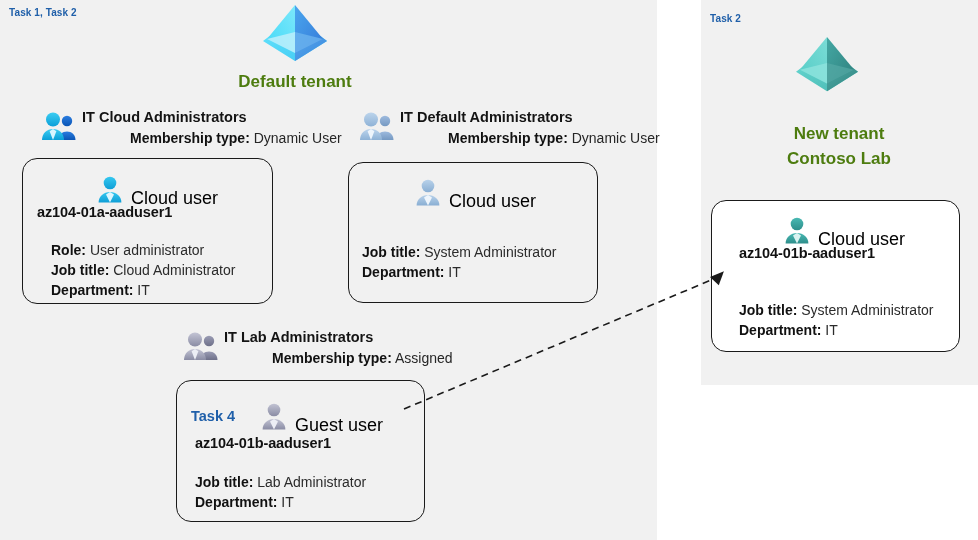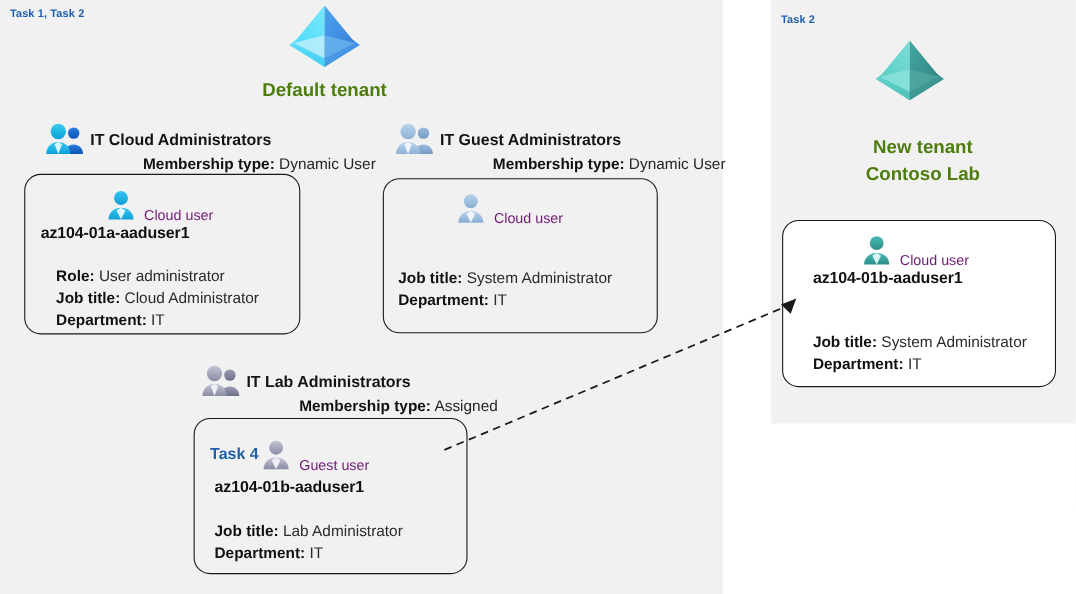--- a/index.html
+++ b/index.html
@@ -23,38 +23,38 @@
   .tenant-icon svg{display:block;}
 
   .tenant-caption{
     position:absolute;text-align:center;font-weight:bold;
     font-size:17px;color:#4d7c0f;white-space:nowrap;line-height:1.45;
   }
 
   
   .group{position:absolute;}
   .group .g-icon{position:absolute;left:0;top:4px;width:38px;height:32px;}
-  .group .g-text{position:absolute;left:42px;top:13px;white-space:nowrap;}
+  .group .g-text{position:absolute;left:42px;top:2px;white-space:nowrap;}
   .g-title{font-weight:bold;font-size:14.5px;color:#141414;line-height:1.35;}
   .g-sub{font-size:14px;color:#262626;line-height:1.45;white-space:nowrap;}
   .g-sub b{font-weight:bold;color:#111;padding-left:48px;}
 
   
   .card{
     position:absolute;border:1.4px solid #1a1a1a;border-radius:15px;
     background:#f1f1f1;box-sizing:border-box;
   }
   #card-b1{background:#ffffff;}
   .card-head{
     position:absolute;display:flex;align-items:center;white-space:nowrap;
   }
   .card-head .u-icon{width:30px;height:30px;flex:0 0 30px;}
-  .card-head .u-type{font-size:13px;color:#701a75;margin-left:6px;margin-top:20px;}
+  .card-head .u-type{font-size:18px;color:#000000;margin-left:6px;margin-top:20px;}
   .card-head .inline-task{
-    color:#1f5fa9;font-weight:bold;font-size:14.5px;margin-right:1px;
+    color:#1f5fa9;font-weight:bold;font-size:14.5px;margin-right:24px;
   }
   .card-name{
     position:absolute;font-weight:bold;font-size:14.5px;color:#111;
     white-space:nowrap;letter-spacing:-.1px;
   }
   .card-attrs{position:absolute;font-size:14px;color:#2b2b2b;line-height:1.42;}
   .card-attrs div{white-space:nowrap;}
   .card-attrs b{font-weight:bold;color:#111;}
 
   #arrow-layer{position:absolute;left:0;top:0;width:978px;height:540px;}
@@ -137,21 +137,21 @@
           </linearGradient>
       </defs>
       <circle cx="27" cy="11" r="5.2" fill="url(#gstB)"></circle>
       <path d="M18.5 30c0-5.2 3.8-8.6 8.5-8.6s8.5 3.4 8.5 8.6z" fill="url(#gstB)"></path>
       <circle cx="13" cy="9.5" r="7" fill="url(#gstA)"></circle>
       <path d="M2 30c0-6.6 4.9-11 11-11s11 4.4 11 11z" fill="url(#gstA)"></path>
       <path d="M13 19l-3.4 2.2L13 30l3.4-8.8z" fill="#eef5fc"></path>
     </svg>
   </div>
   <div class="g-text">
-    <div class="g-title">IT Guest Administrators</div>
+    <div class="g-title">IT Default Administrators</div>
     <div class="g-sub"><b>Membership type:</b> <span>Dynamic User</span></div>
   </div>
 </div>
 
 <div class="group" style="left:182px;top:326px;">
   <div class="g-icon">
     <svg width="38" height="32" viewBox="0 0 38 32">
       <defs>
         <linearGradient id="ggyA" x1="0" y1="0" x2="0" y2="1">
             <stop offset="0" stop-color="#c3c4d4"></stop>

